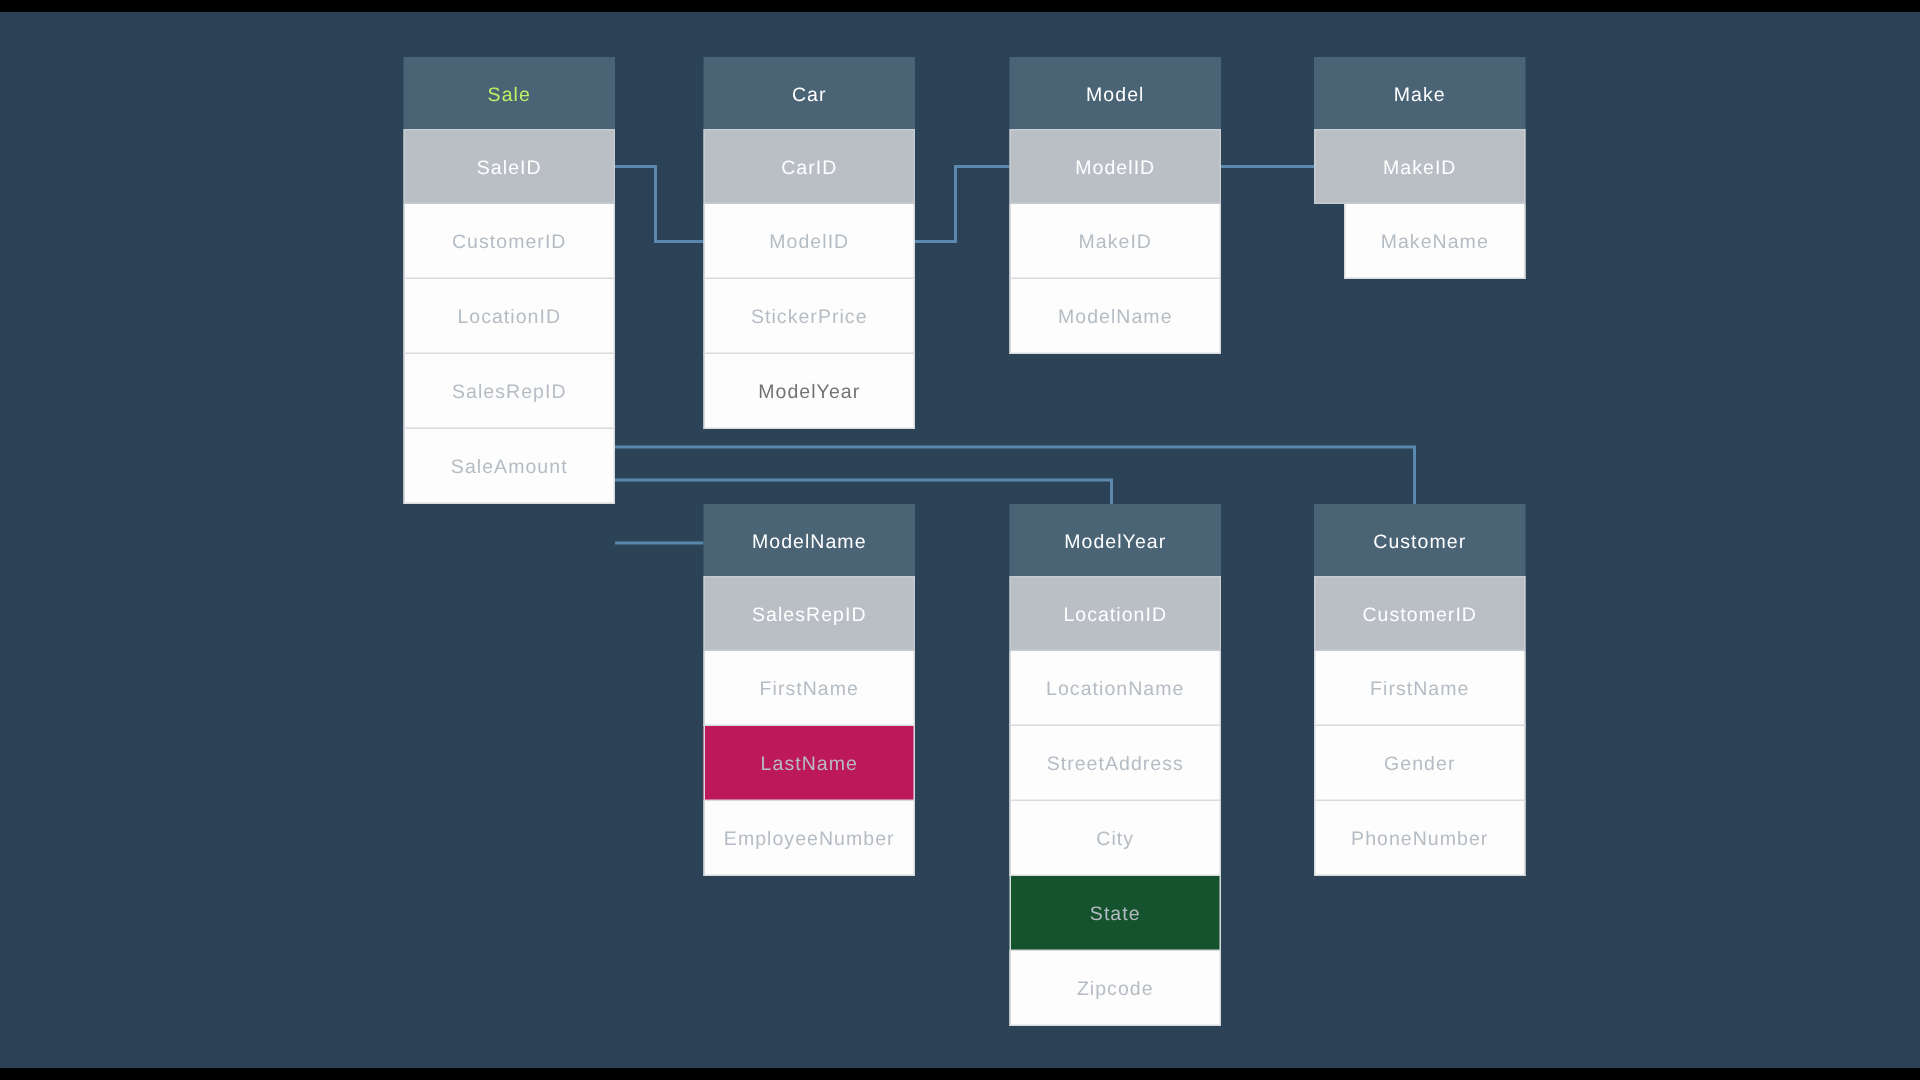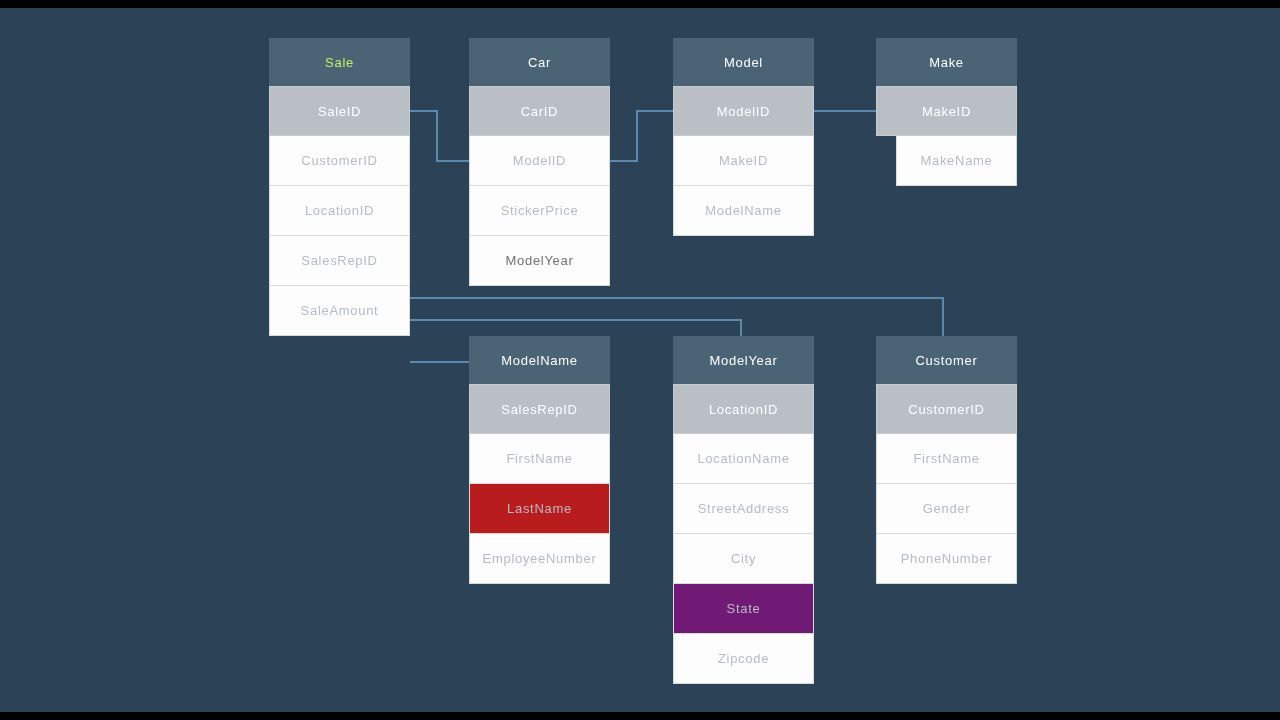--- a/index.html
+++ b/index.html
@@ -89,30 +89,30 @@
     </div>
     <div class="db-table" style="left: 876px; top: 38px; width: 141px;">
       <div class="db-header" style="height: 48px; background: rgb(74, 100, 118); color: rgb(255, 255, 255);">Make</div>
       <div class="db-row key" style="height: 50px; background: rgb(185, 191, 197); color: rgb(255, 255, 255);">MakeID</div>
       <div class="db-row" style="height: 50px; background: rgb(253, 253, 253); color: rgb(181, 188, 195); margin-left: 20px;">MakeName</div>
     </div>
     <div class="db-table" style="left: 469px; top: 336px; width: 141px;">
       <div class="db-header" style="height: 48px; background: rgb(74, 100, 118); color: rgb(255, 255, 255);">ModelName</div>
       <div class="db-row key" style="height: 50px; background: rgb(185, 191, 197); color: rgb(255, 255, 255);">SalesRepID</div>
       <div class="db-row" style="height: 50px; background: rgb(253, 253, 253); color: rgb(181, 188, 195);">FirstName</div>
-      <div class="db-row" style="height: 50px; background: #b91c1c; color: rgb(181, 188, 195);">LastName</div>
+      <div class="db-row" style="height: 50px; background: #be185d; color: rgb(181, 188, 195);">LastName</div>
       <div class="db-row" style="height: 50px; background: rgb(253, 253, 253); color: rgb(181, 188, 195);">EmployeeNumber</div>
     </div>
     <div class="db-table" style="left: 673px; top: 336px; width: 141px;">
       <div class="db-header" style="height: 48px; background: rgb(74, 100, 118); color: rgb(255, 255, 255);">ModelYear</div>
       <div class="db-row key" style="height: 50px; background: rgb(185, 191, 197); color: rgb(255, 255, 255);">LocationID</div>
       <div class="db-row" style="height: 50px; background: rgb(253, 253, 253); color: rgb(181, 188, 195);">LocationName</div>
       <div class="db-row" style="height: 50px; background: rgb(253, 253, 253); color: rgb(181, 188, 195);">StreetAddress</div>
       <div class="db-row" style="height: 50px; background: rgb(253, 253, 253); color: rgb(181, 188, 195);">City</div>
-      <div class="db-row" style="height: 50px; background: #701a75; color: rgb(181, 188, 195); text-align: right;">State</div>
+      <div class="db-row" style="height: 50px; background: #14532d; color: rgb(181, 188, 195); text-align: right;">State</div>
       <div class="db-row" style="height: 50px; background: rgb(253, 253, 253); color: rgb(181, 188, 195);">Zipcode</div>
     </div>
     <div class="db-table" style="left: 876px; top: 336px; width: 141px;">
       <div class="db-header" style="height: 48px; background: rgb(74, 100, 118); color: rgb(255, 255, 255);">Customer</div>
       <div class="db-row key" style="height: 50px; background: rgb(185, 191, 197); color: rgb(255, 255, 255);">CustomerID</div>
       <div class="db-row" style="height: 50px; background: rgb(253, 253, 253); color: rgb(181, 188, 195);">FirstName</div>
       <div class="db-row" style="height: 50px; background: rgb(253, 253, 253); color: rgb(181, 188, 195);">Gender</div>
       <div class="db-row" style="height: 50px; background: rgb(253, 253, 253); color: rgb(181, 188, 195);">PhoneNumber</div>
     </div>
     <div class="letterbox top"></div>

